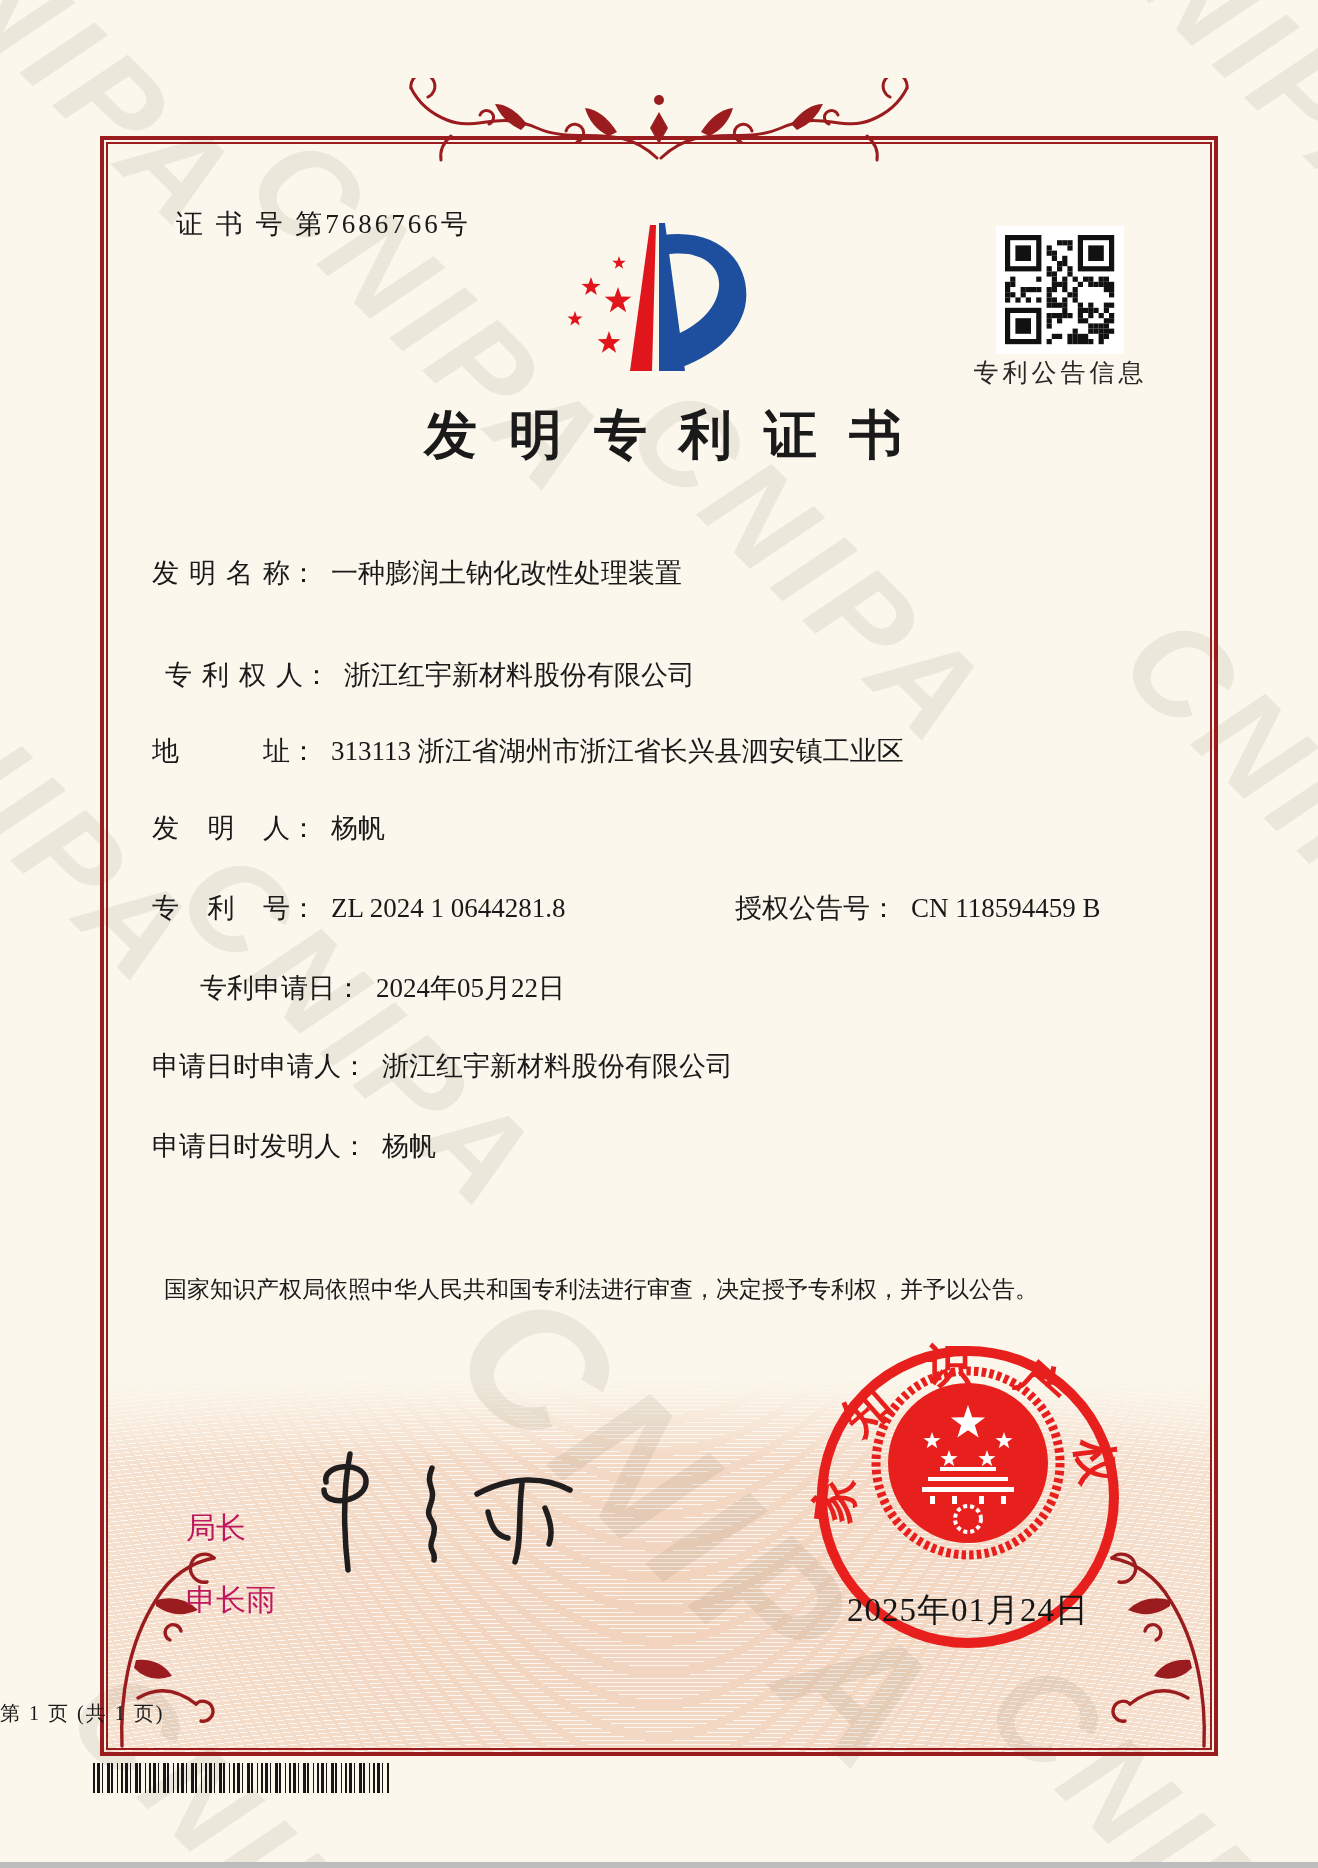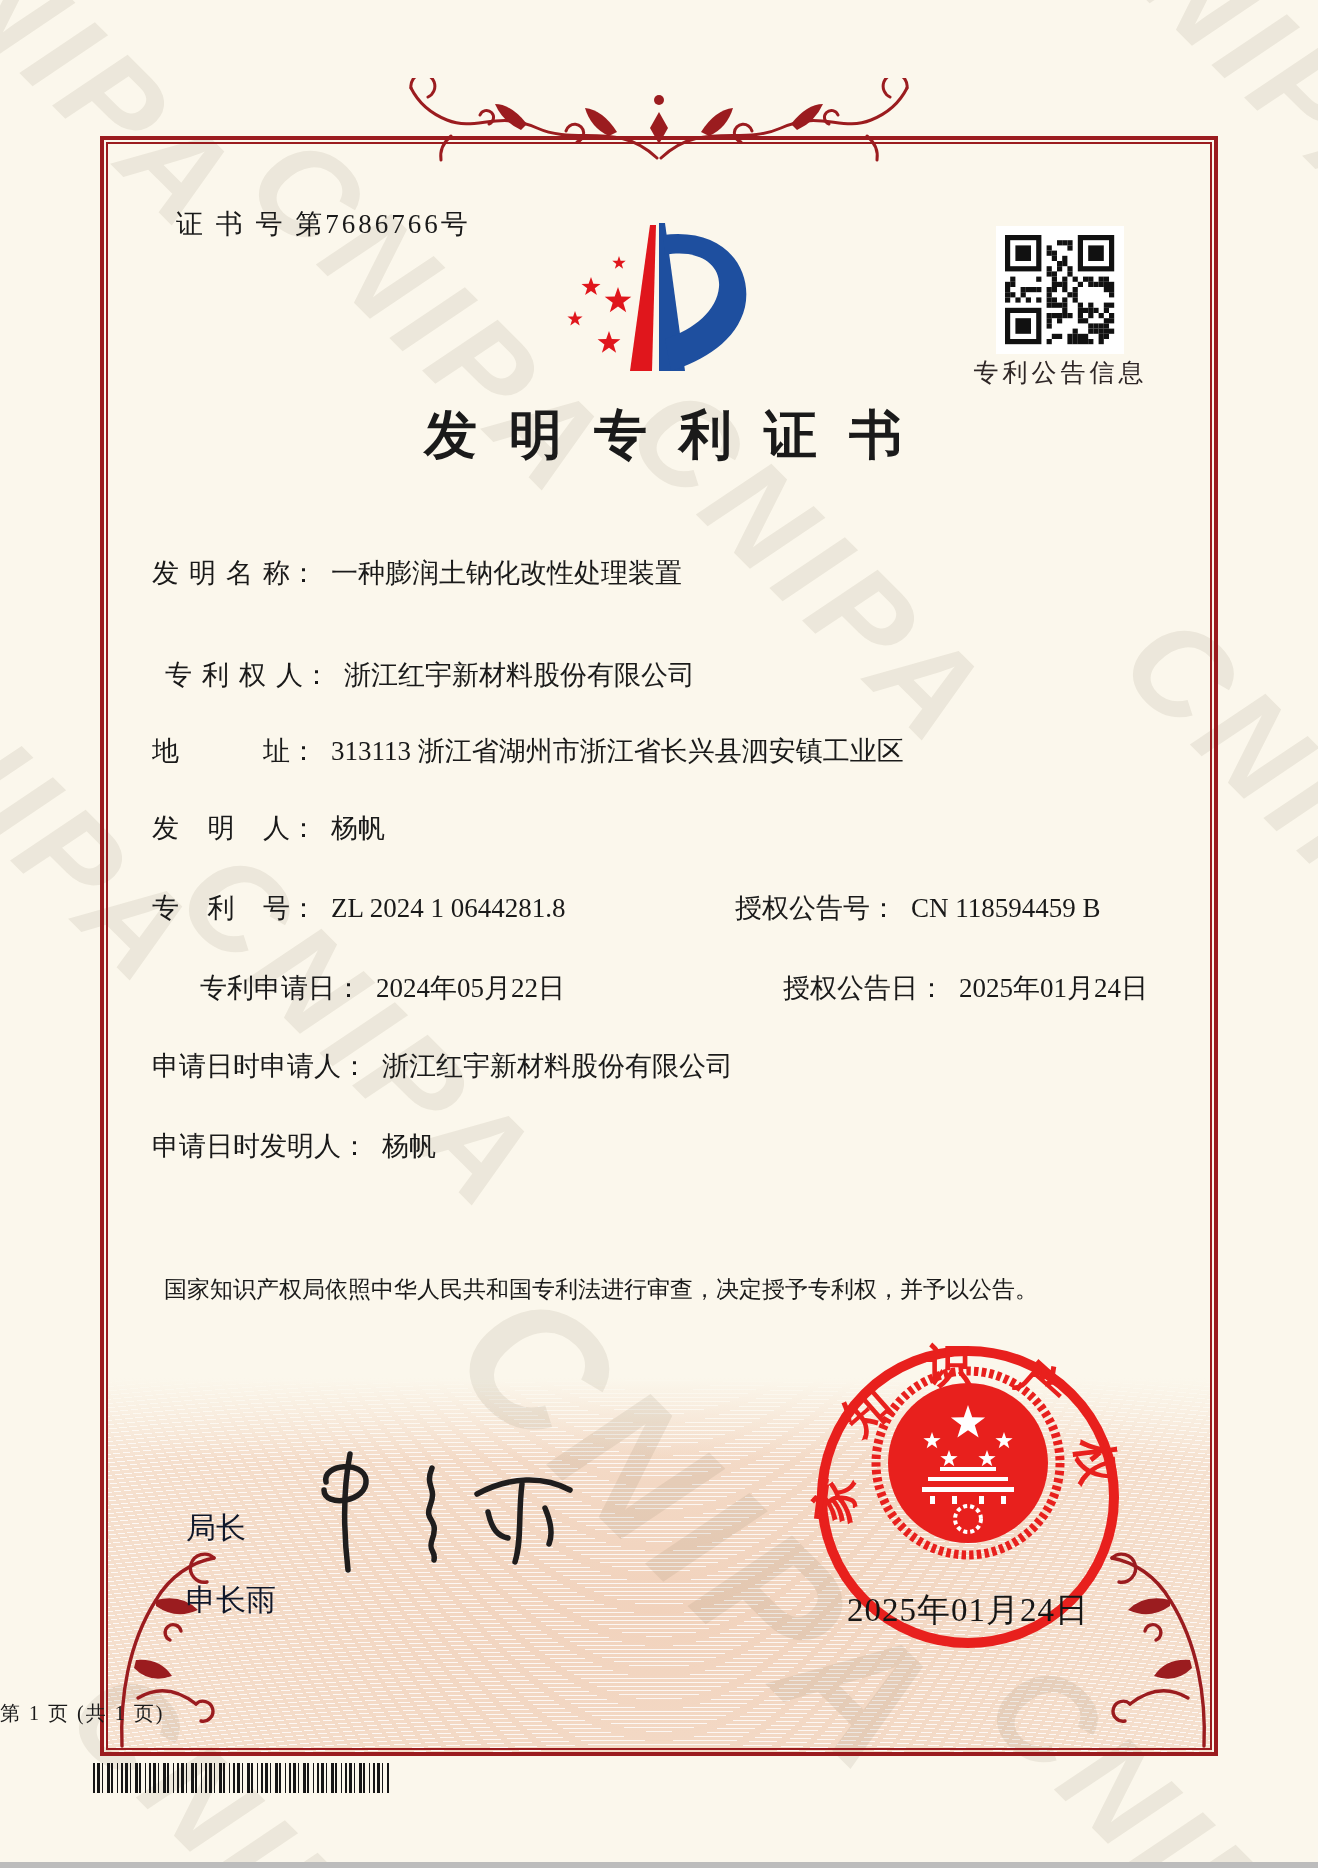--- a/index.html
+++ b/index.html
@@ -44,21 +44,21 @@
   .lbl{display:inline-block;width:138px;text-align:justify;text-align-last:justify;vertical-align:bottom;}
   .lbl.natural{width:auto;text-align-last:left;}
   .val{margin-left:14px;}
 
   
   .legal{position:absolute;left:140px;top:1268px;width:1040px;font-size:23px;line-height:43px;z-index:5;}
   .legal .l1{text-indent:24px;}
 
   
   .signer{position:absolute;left:186px;z-index:5;font-family:"Liberation Sans","DejaVu Sans",sans-serif;
-          font-size:30px;color:#0f172a;}
+          font-size:30px;color:#be185d;}
   .signer.t1{top:1508px;}
   .signer.t2{top:1580px;}
   .signature{position:absolute;left:312px;top:1440px;z-index:5;}
 
   
   .seal{position:absolute;left:810px;top:1339px;z-index:6;}
 
   
   .page-info{position:absolute;left:0;top:1700px;width:100%;text-align:left;font-size:20px;
              letter-spacing:2px;z-index:5;}
@@ -301,23 +301,20 @@
         <span class="lbl">专利号</span><span>：</span><span class="val">ZL 2024 1 0644281.8</span>
       </span>
       <span class="col2">
         <span class="lbl natural">授权公告号</span><span>：</span><span class="val">CN 118594459 B</span>
       </span>
     </div>
     <div class="frow" style="top:425px;width:1016px;margin-left:48px;">
       <span>
         <span class="lbl natural">专利申请日</span><span>：</span><span class="val">2024年05月22日</span>
       </span>
-      <span class="col2">
-        <span class="lbl natural">授权公告日</span><span>：</span><span class="val">2025年01月24日</span>
-      </span>
     </div>
     <div class="frow" style="top:503px;">
       <span class="lbl natural">申请日时申请人</span><span>：</span><span class="val">浙江红宇新材料股份有限公司</span>
     </div>
     <div class="frow" style="top:583px;">
       <span class="lbl natural">申请日时发明人</span><span>：</span><span class="val">杨帆</span>
     </div>
   </div>
 
   <div class="legal">

